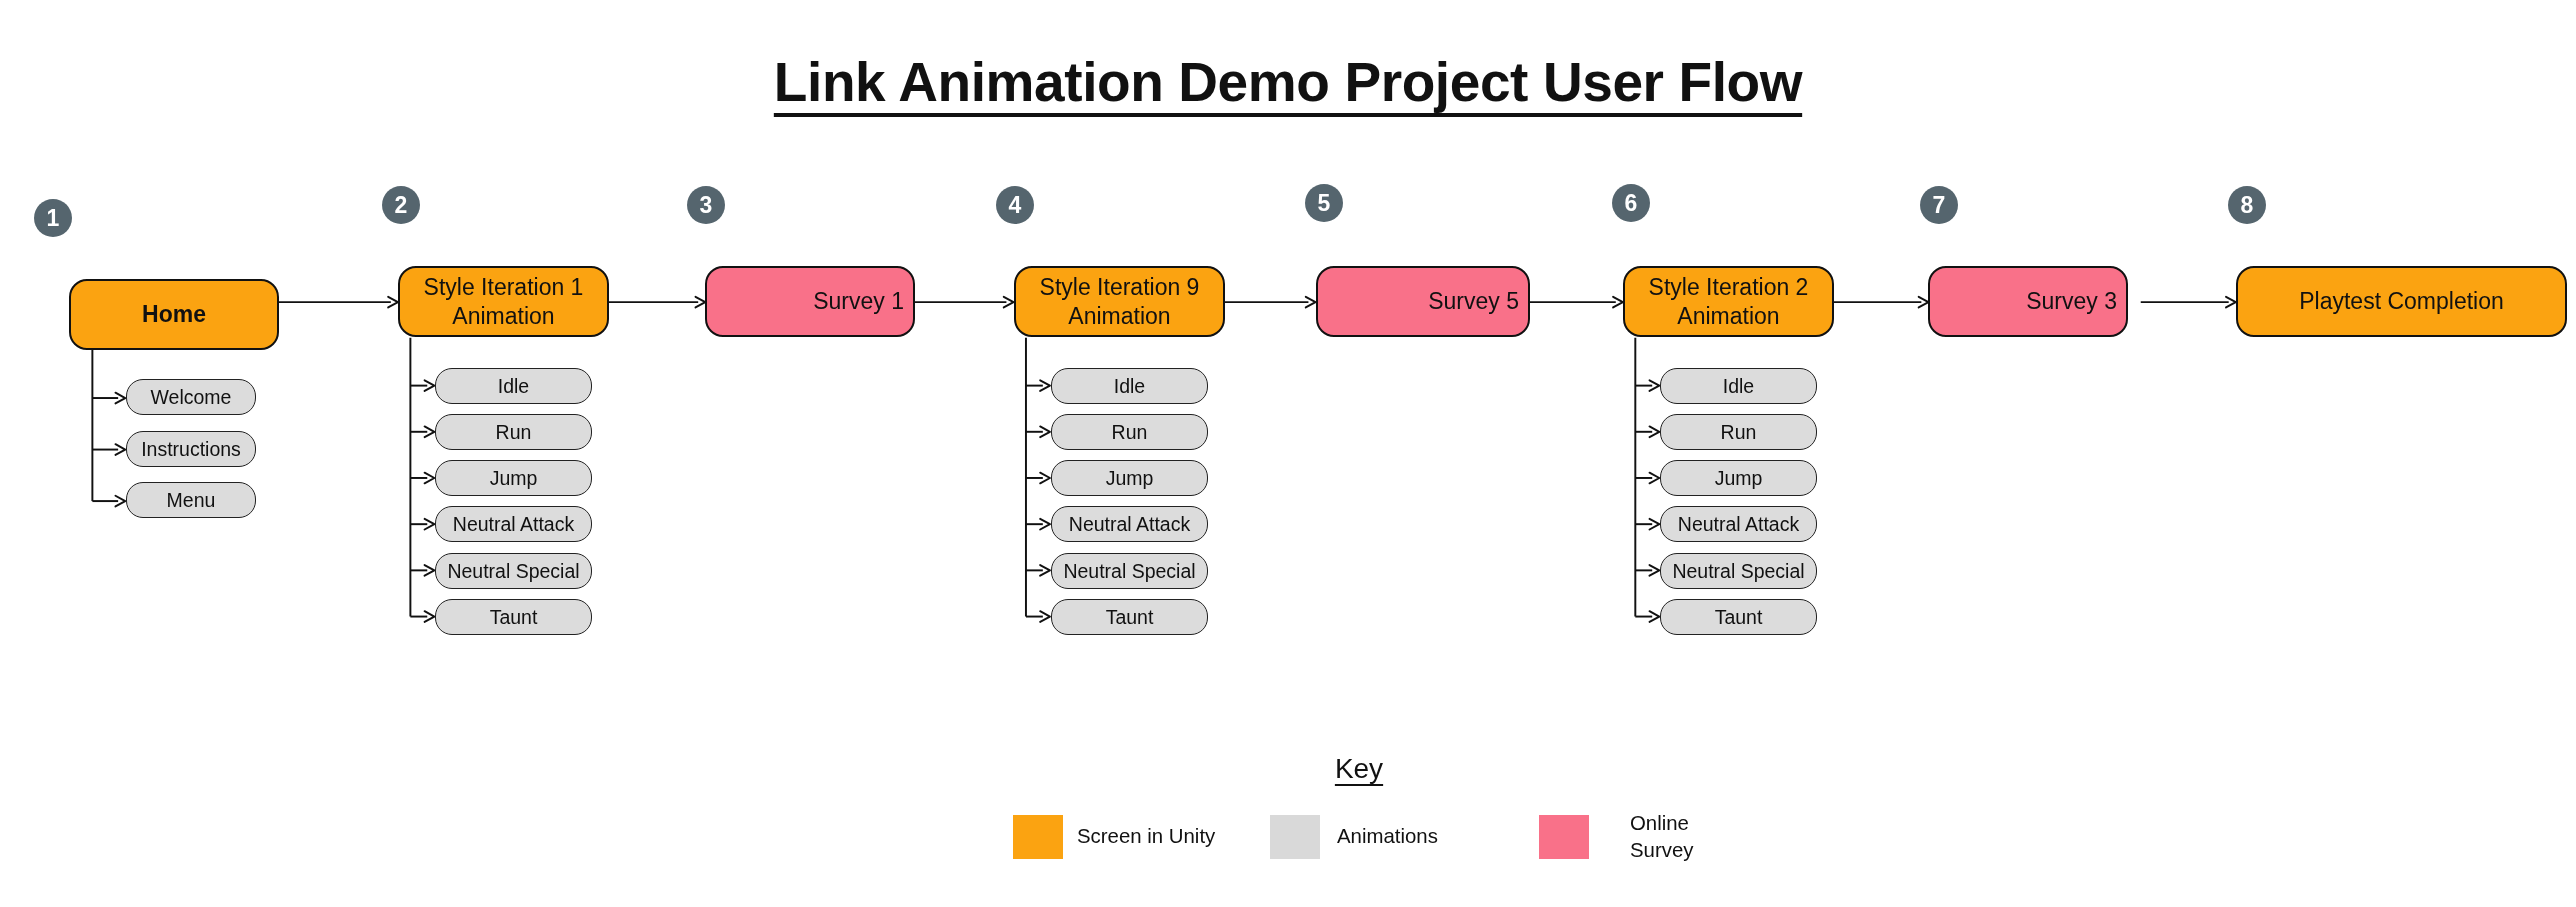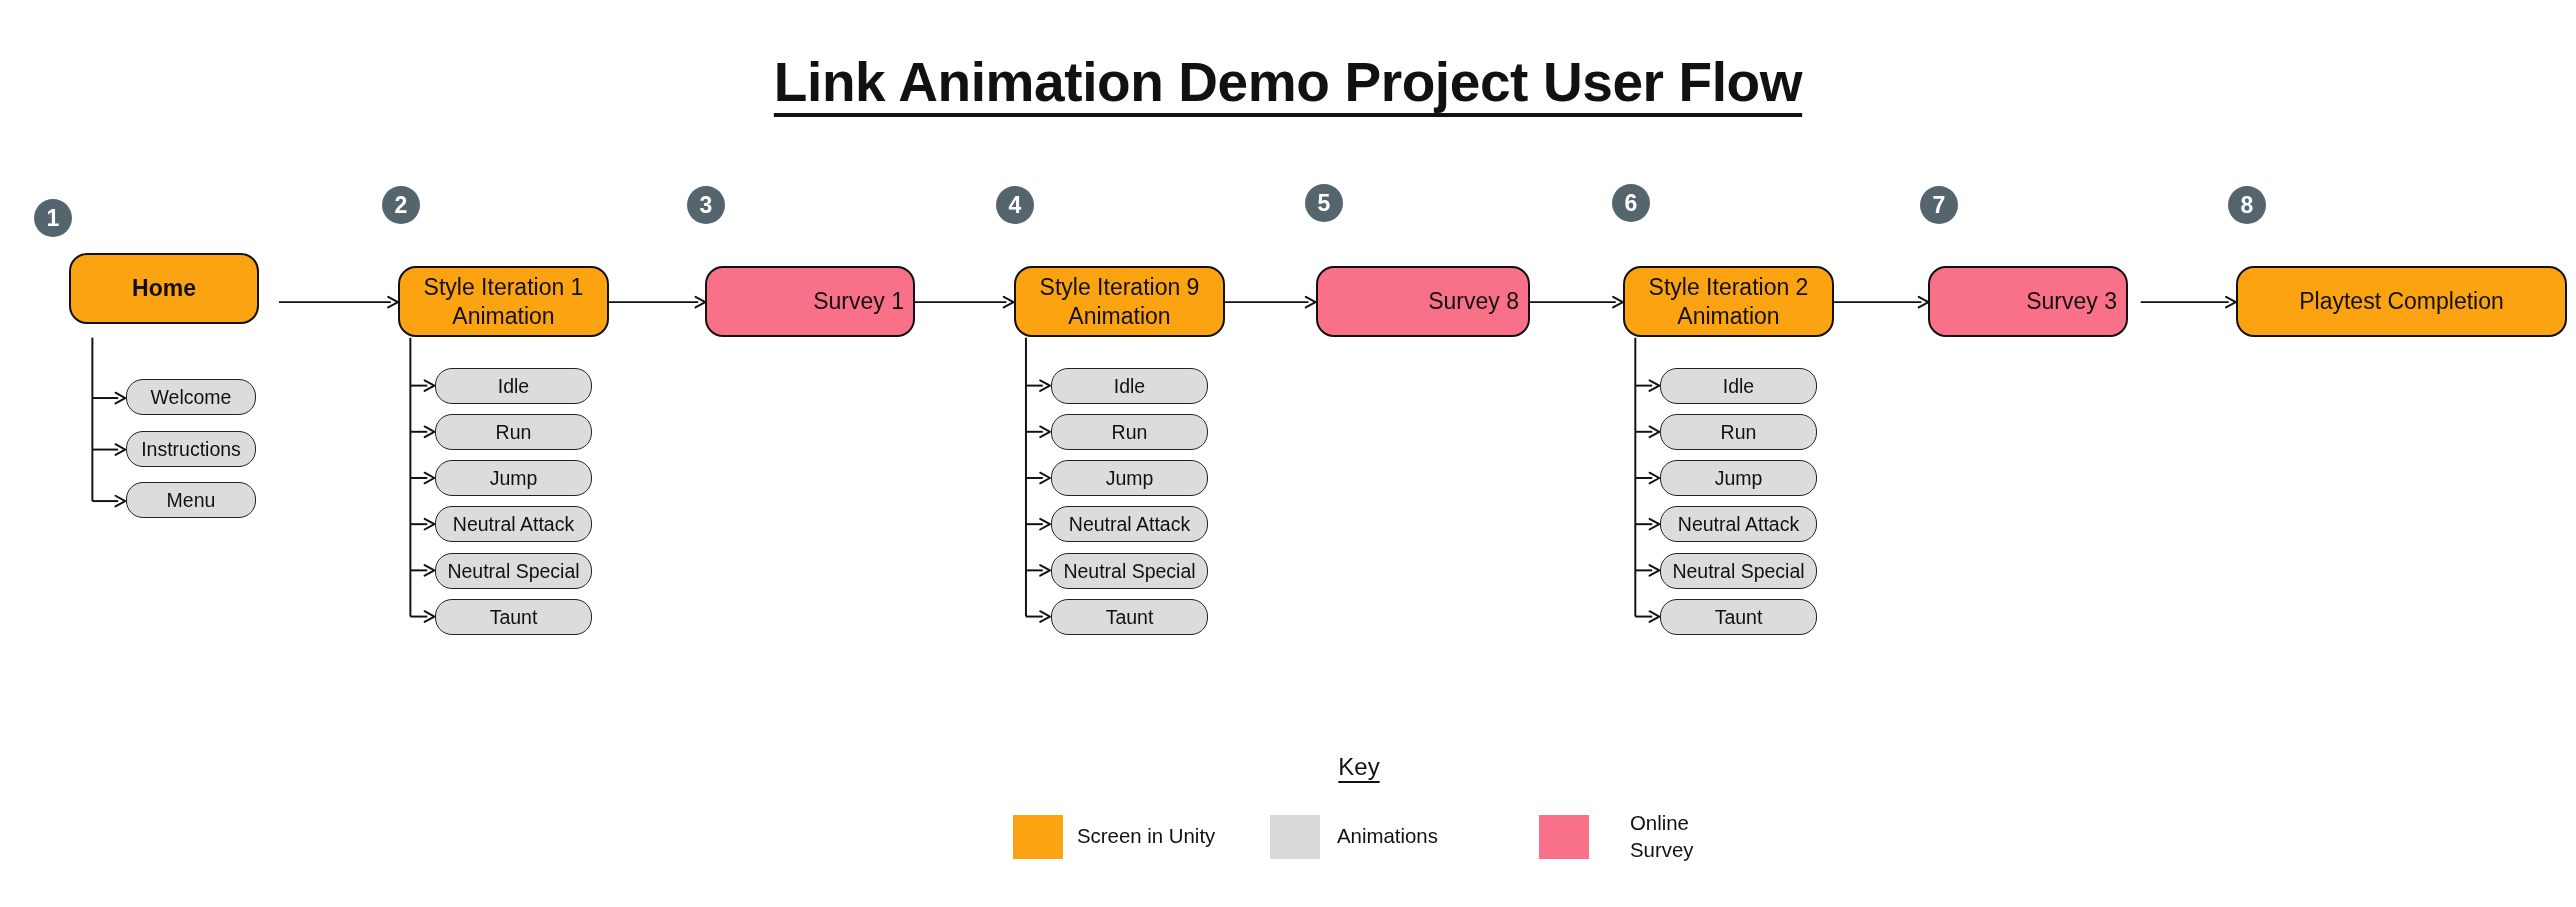--- a/index.html
+++ b/index.html
@@ -30,21 +30,21 @@
   .node.bold{font-weight:bold;}
   .chip{
     position:absolute;height:36px;width:157px;box-sizing:border-box;
     background:#DCDCDC;border:1.8px solid #222;border-radius:17px;
     display:flex;align-items:center;justify-content:center;text-align:center;
     font-size:19.5px;
   }
   .chip.home{width:130px;}
   .key-title{
     position:absolute;top:753px;left:1297px;width:124px;text-align:center;
-    font-size:24px;font-weight:500;
+    font-size:28px;font-weight:500;
     text-decoration:underline;text-decoration-thickness:2.2px;text-underline-offset:6.2px;
   }
   .swatch{position:absolute;width:50px;height:44px;top:815px;}
   .swatch.screen{background:#FBA311;}
   .swatch.anim{background:#D9D9D9;}
   .swatch.survey{background:#F97189;}
   .key-label{
     position:absolute;top:815px;height:44px;font-size:20.4px;
     display:flex;align-items:center;line-height:27.5px;
   }
@@ -122,34 +122,34 @@
   <div class="badge" style="left:1612px;top:184px">
       <span>6</span>
     </div>
   <div class="badge" style="left:1920px;top:186px">
       <span>7</span>
     </div>
   <div class="badge" style="left:2228px;top:186px">
       <span>8</span>
     </div>
 
-  <div class="node screen bold" style="left:69px;top:253px;width:190px">
+  <div class="node screen bold" style="left:69px;top:279px;width:210px">
       <span>Home</span>
     </div>
   <div class="node screen" style="left:398px;top:266px;width:211px">
       <span>Style Iteration 1 Animation</span>
     </div>
   <div class="node survey" style="left:705px;top:266px;width:210px">
       <span>Survey 1</span>
     </div>
   <div class="node screen" style="left:1014px;top:266px;width:211px">
       <span>Style Iteration 9 Animation</span>
     </div>
   <div class="node survey" style="left:1316px;top:266px;width:214px">
-      <span>Survey 8</span>
+      <span>Survey 5</span>
     </div>
   <div class="node screen" style="left:1623px;top:266px;width:211px">
       <span>Style Iteration 2 Animation</span>
     </div>
   <div class="node survey" style="left:1928px;top:266px;width:200px">
       <span>Survey 3</span>
     </div>
   <div class="node screen" style="left:2236px;top:266px;width:331px">
       <span>Playtest Completion</span>
     </div>

